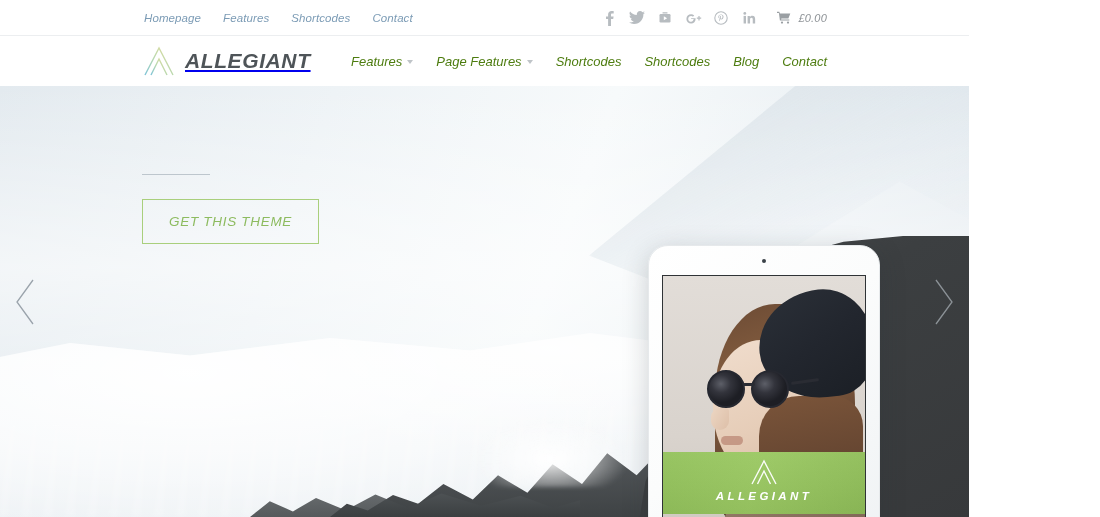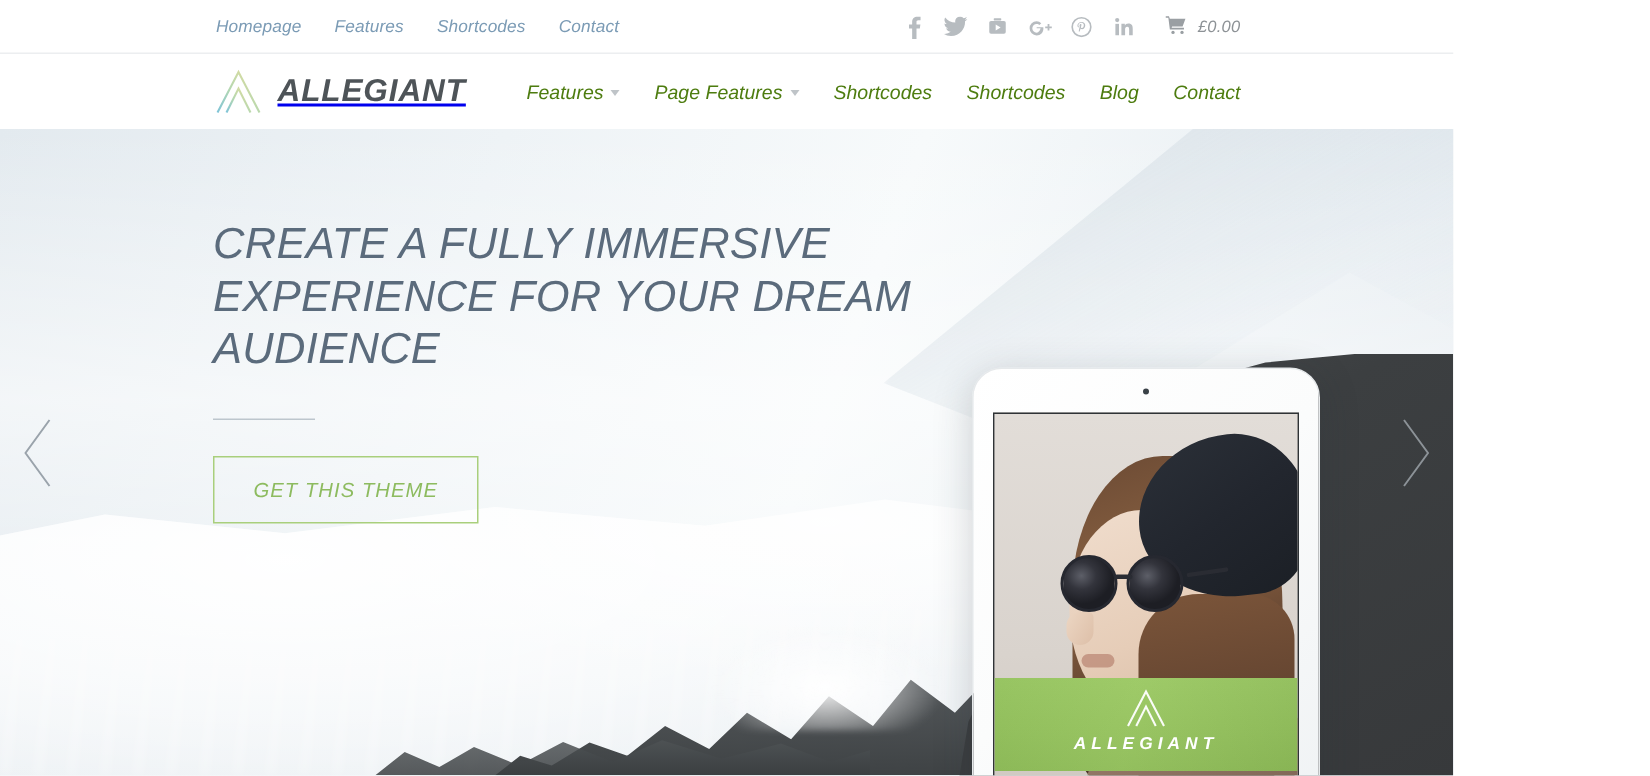--- a/index.html
+++ b/index.html
@@ -350,21 +350,20 @@
     <div class="mountain"></div>
     <div class="sea"></div>
     <div class="foam-streaks"></div>
     <div class="rocks"></div>
     <div class="rocks2"></div>
     <div class="spray"></div>
     <div class="cliff"></div>
     <div class="cliff-light"></div>
 
     <div class="hero-copy">
-      <h1 class="headline">CREATE A FULLY IMMERSIVE EXPERIENCE FOR YOUR DREAM AUDIENCE</h1>
       <div class="rule"></div>
       <a href="#" class="cta">GET THIS THEME</a>
     </div>
 
     <div class="tablet">
       <div class="cam"></div>
       <div class="screen">
         <div class="photo">
           <div class="bg"></div>
           <div class="hair"></div>

